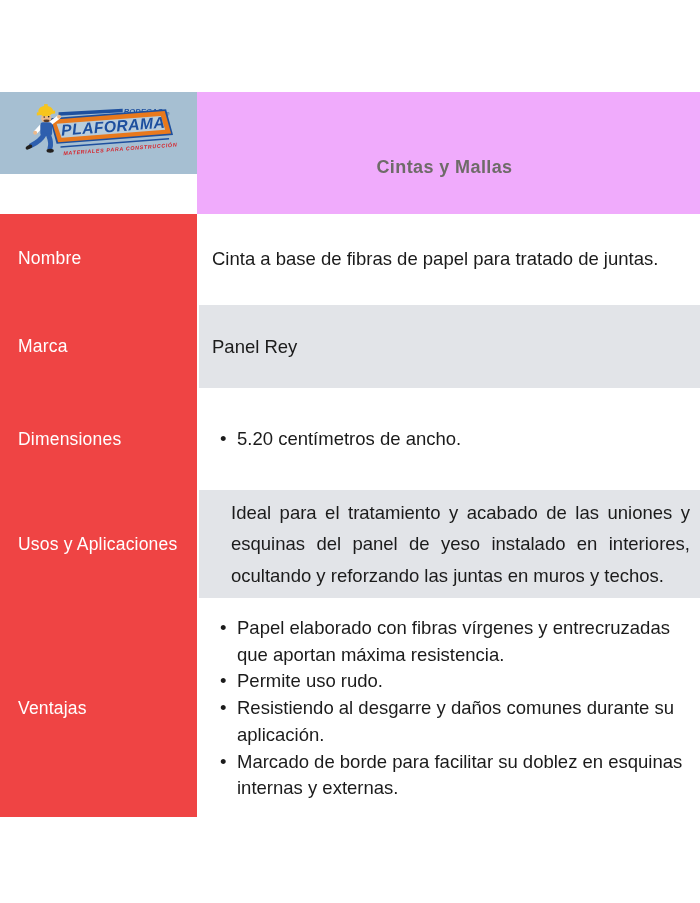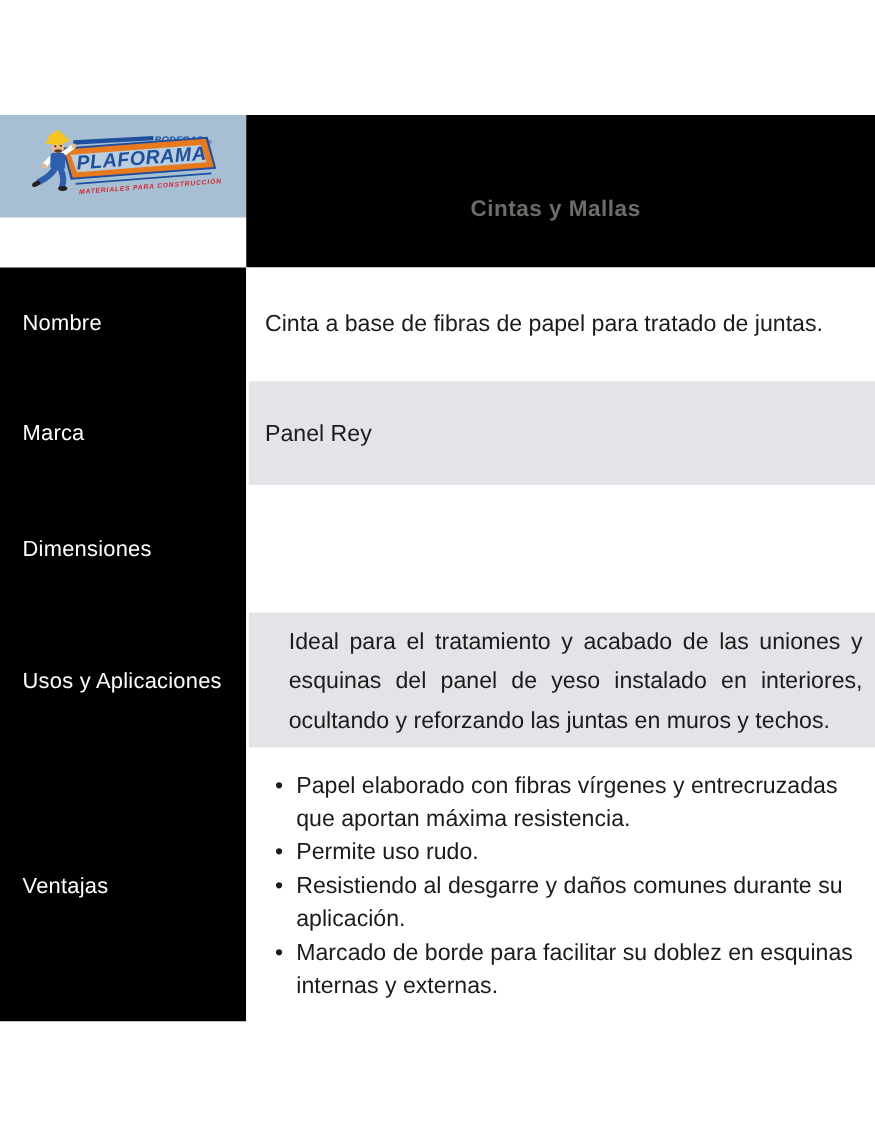--- a/index.html
+++ b/index.html
@@ -4,28 +4,28 @@
 <style>
   * { margin:0; padding:0; box-sizing:border-box; }
   html,body { width:700px; height:903px; background:#ffffff; font-family:"Liberation Sans", sans-serif; }
   .page { position:relative; width:700px; height:903px; background:#ffffff; overflow:hidden; }
 
   .sheet { position:absolute; left:0; top:92px; width:700px; height:725px; display:flex; }
 
   
   .col-left { width:197px; display:flex; flex-direction:column; }
   .logo-cell { height:122px; background:#a6bfd2; display:flex; align-items:center; justify-content:center; }
-  .label-block { flex:1; background:#000000; display:flex; flex-direction:column;margin-top:40px; }
+  .label-block { flex:1; background:#ef4444; display:flex; flex-direction:column;margin-top:40px; }
   .label-cell { display:flex; align-items:center; padding-left:18px; color:#ffffff;
                 font-size:17.5px; letter-spacing:0.2px; }
   .lr1 { height:89px; } .lr2 { height:87px; } .lr3 { height:98px; } .lr4 { height:112px; } .lr5 { height:217px; }
 
   
   .col-right { width:503px; display:flex; flex-direction:column; }
-  .title-cell { height:122px; background:#000000; display:flex; align-items:center; justify-content:center;padding-left:24px; }
+  .title-cell { height:122px; background:#f0abfc; display:flex; align-items:center; justify-content:center;padding-left:24px; }
   .title-text { color:#6e6b68; font-size:18px; font-weight:600; letter-spacing:0.4px;
                 transform:translate(-16px,14px); }
 
   .content-cell { display:flex; flex-direction:column; justify-content:center;
                   padding-left:13px; padding-right:10px; color:#1b1b1b; font-size:18.5px;
                   border-left:2px solid #ffffff; }
   .cr1 { height:89px; background:#ffffff; }
   .cr2 { height:87px; background:#e2e4e8; border-top:2px solid #ffffff; border-bottom:2px solid #ffffff; }
   .cr3 { height:98px; background:#ffffff; }
   .cr4 { height:112px; background:#e2e4e8; border-top:2px solid #ffffff; border-bottom:2px solid #ffffff; }
@@ -108,20 +108,21 @@
         <span class="title-text">Cintas y Mallas</span>
       </div>
       <div class="content-cell cr1">
         <p class="plain-text">Cinta a base de fibras de papel para tratado de juntas.</p>
       </div>
       <div class="content-cell cr2">
         <p class="plain-text">Panel Rey</p>
       </div>
       <div class="content-cell cr3">
         <ul class="bullets">
+            <li>5.20 centímetros de ancho.</li>
           </ul>
       </div>
       <div class="content-cell cr4">
         <p class="para-just">Ideal para el tratamiento y acabado de las uniones y esquinas del panel de yeso instalado en interiores, ocultando y reforzando las juntas en muros y techos.</p>
       </div>
       <div class="content-cell cr5">
         <ul class="bullets">
             <li>Papel elaborado con fibras vírgenes y entrecruzadas que aportan máxima resistencia.</li>
             <li>Permite uso rudo.</li>
             <li>Resistiendo al desgarre y daños comunes durante su aplicación.</li>

